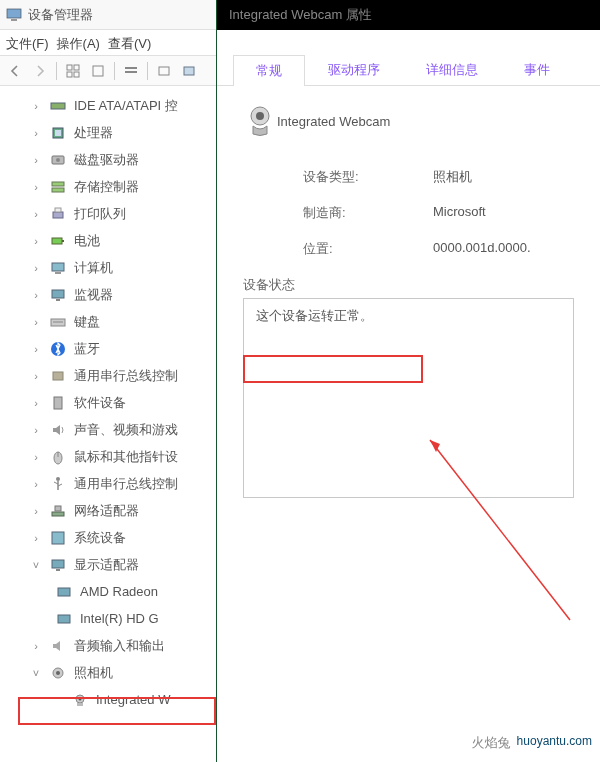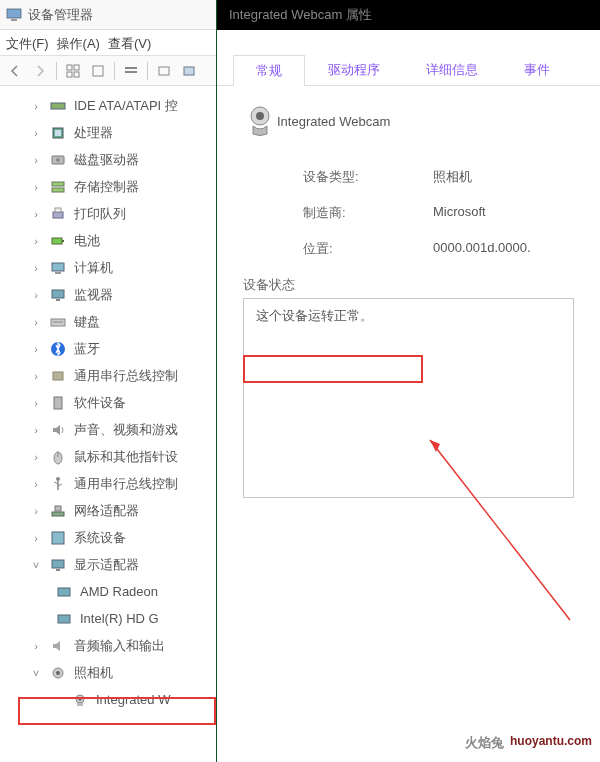--- a/index.html
+++ b/index.html
@@ -33,22 +33,22 @@
   
   .info-table { margin-left: 60px; }
   .info-row { display: flex; margin-bottom: 18px; }
   .info-label { width: 130px; color: #666; }
   .info-val { color: #555; }
   
   .status-label { margin-top: 16px; margin-bottom: 4px; color: #666; }
   .status-box { border: 1px solid #c8c8c8; height: 200px; padding: 8px 12px; background: #fff; margin-top: 4px; position: relative; }
   .red-box-1 { position: absolute; border: 2px solid #e53935; pointer-events: none; }
   
-  .watermark { position: absolute; right: 8px; bottom: 10px; font-size: 13px; color: #888; display: flex; gap: 6px; font-weight: bold; }
-  .watermark .site { color: #7f1d1d; font-size: 12px; }
+  .watermark { position: absolute; right: 8px; bottom: 10px; font-size: 13px; color: #888; display: flex; gap: 6px; }
+  .watermark .site { color: #0c4a6e; font-size: 12px; }
   
   svg { display: block; }
   
   .arrow-line { position: absolute; pointer-events: none; }
 </style>
 </head>
 <body>
 
 <div class="left-panel">
   <div class="titlebar">

